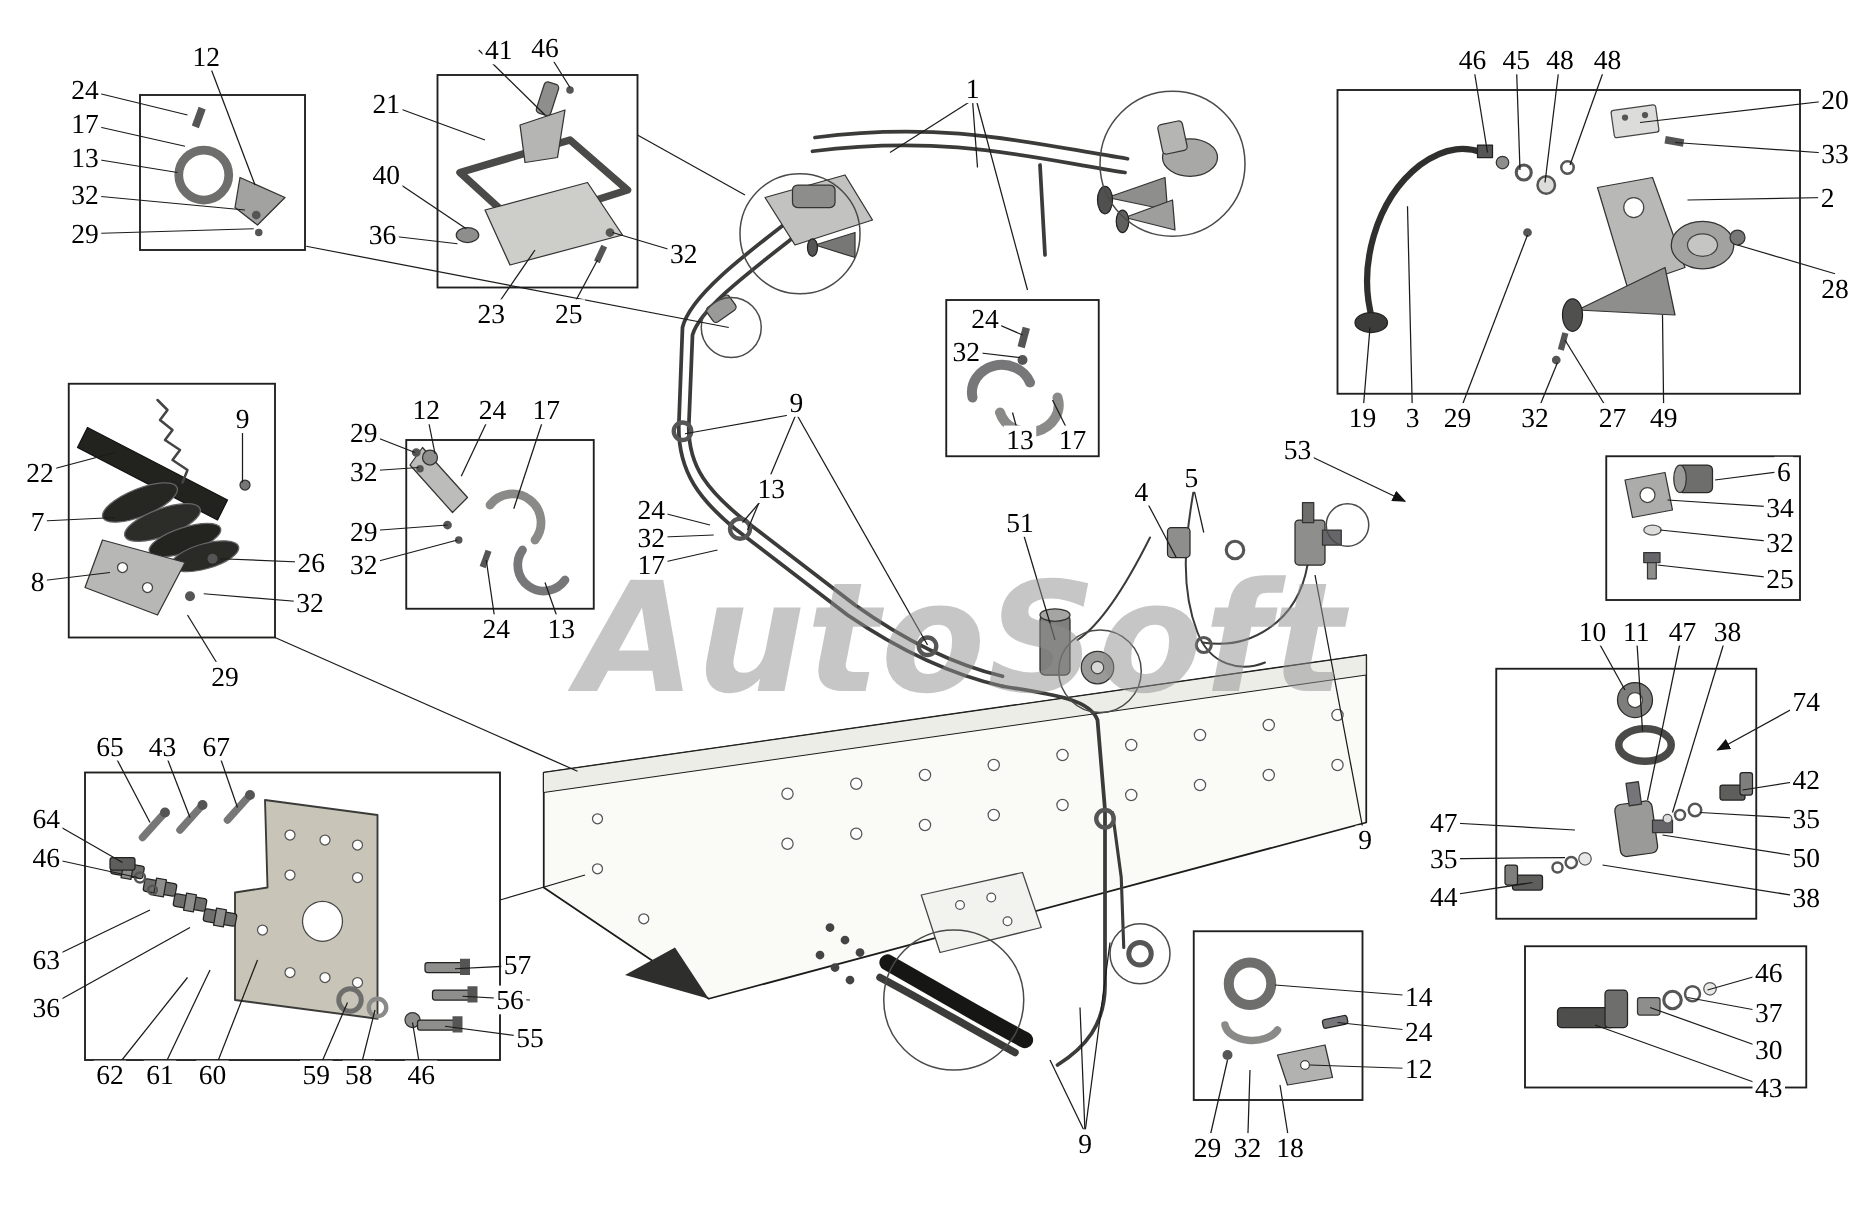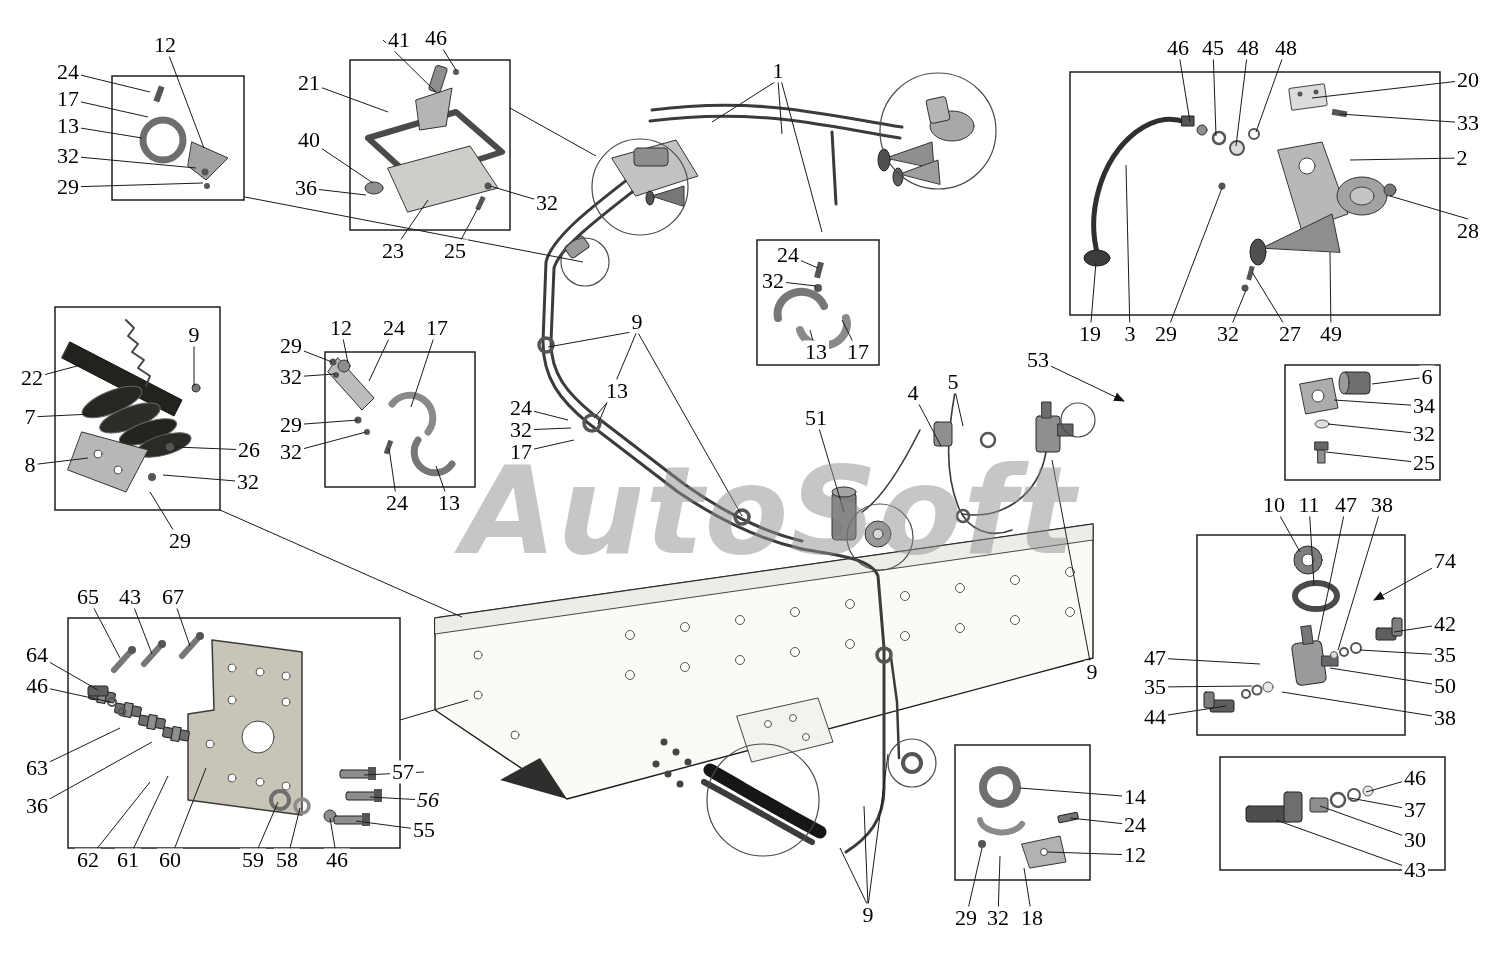--- a/index.html
+++ b/index.html
@@ -525,22 +525,22 @@
       <div class="part-label" style="left: 37px; top: 655px;">64</div>
       <div class="part-label" style="left: 37px; top: 686px;">46</div>
       <div class="part-label" style="left: 37px; top: 768px;">63</div>
       <div class="part-label" style="left: 37px; top: 806px;">36</div>
       <div class="part-label" style="left: 88px; top: 860px;">62</div>
       <div class="part-label" style="left: 128px; top: 860px;">61</div>
       <div class="part-label" style="left: 170px; top: 860px;">60</div>
       <div class="part-label" style="left: 253px; top: 860px;">59</div>
       <div class="part-label" style="left: 287px; top: 860px;">58</div>
       <div class="part-label" style="left: 337px; top: 860px;">46</div>
-      <div class="part-label" style="left: 403px; top: 772px;">57</div>
-      <div class="part-label" style="left: 428px; top: 800px; font-style: italic;">56</div>
+      <div class="part-label" style="left: 414px; top: 772px;">57</div>
+      <div class="part-label" style="left: 408px; top: 800px;">56</div>
       <div class="part-label" style="left: 424px; top: 830px;">55</div>
       <div class="part-label" style="left: 868px; top: 915px;">9</div>
       <div class="part-label" style="left: 1135px; top: 797px;">14</div>
       <div class="part-label" style="left: 1135px; top: 825px;">24</div>
       <div class="part-label" style="left: 1135px; top: 855px;">12</div>
       <div class="part-label" style="left: 966px; top: 918px;">29</div>
       <div class="part-label" style="left: 998px; top: 918px;">32</div>
       <div class="part-label" style="left: 1032px; top: 918px;">18</div>
       <div class="part-label" style="left: 1415px; top: 778px;">46</div>
       <div class="part-label" style="left: 1415px; top: 810px;">37</div>

